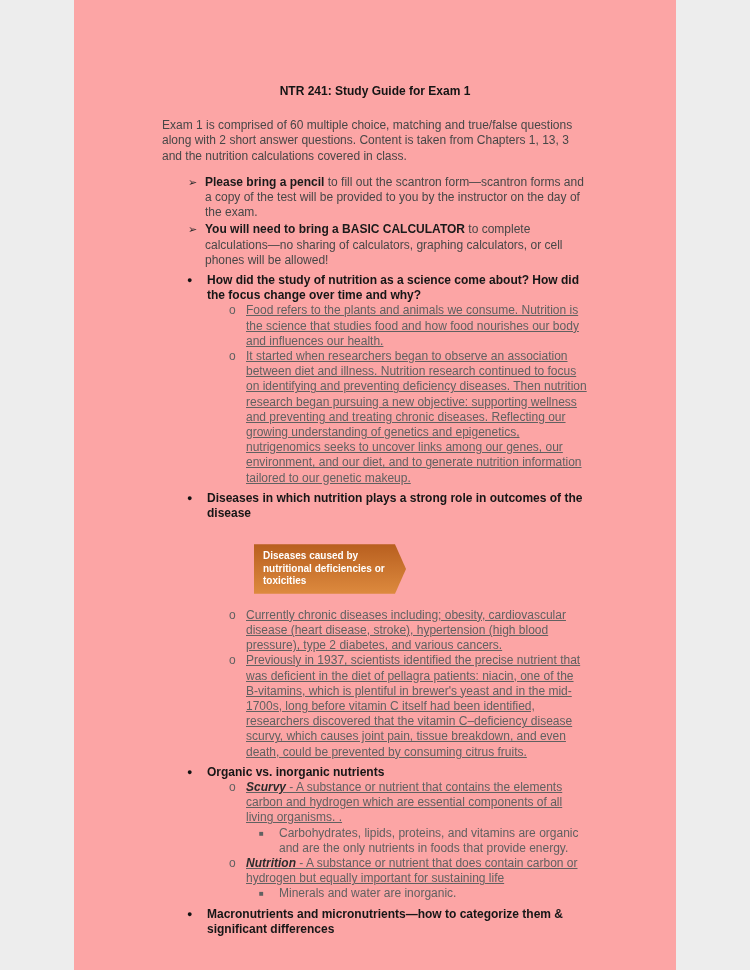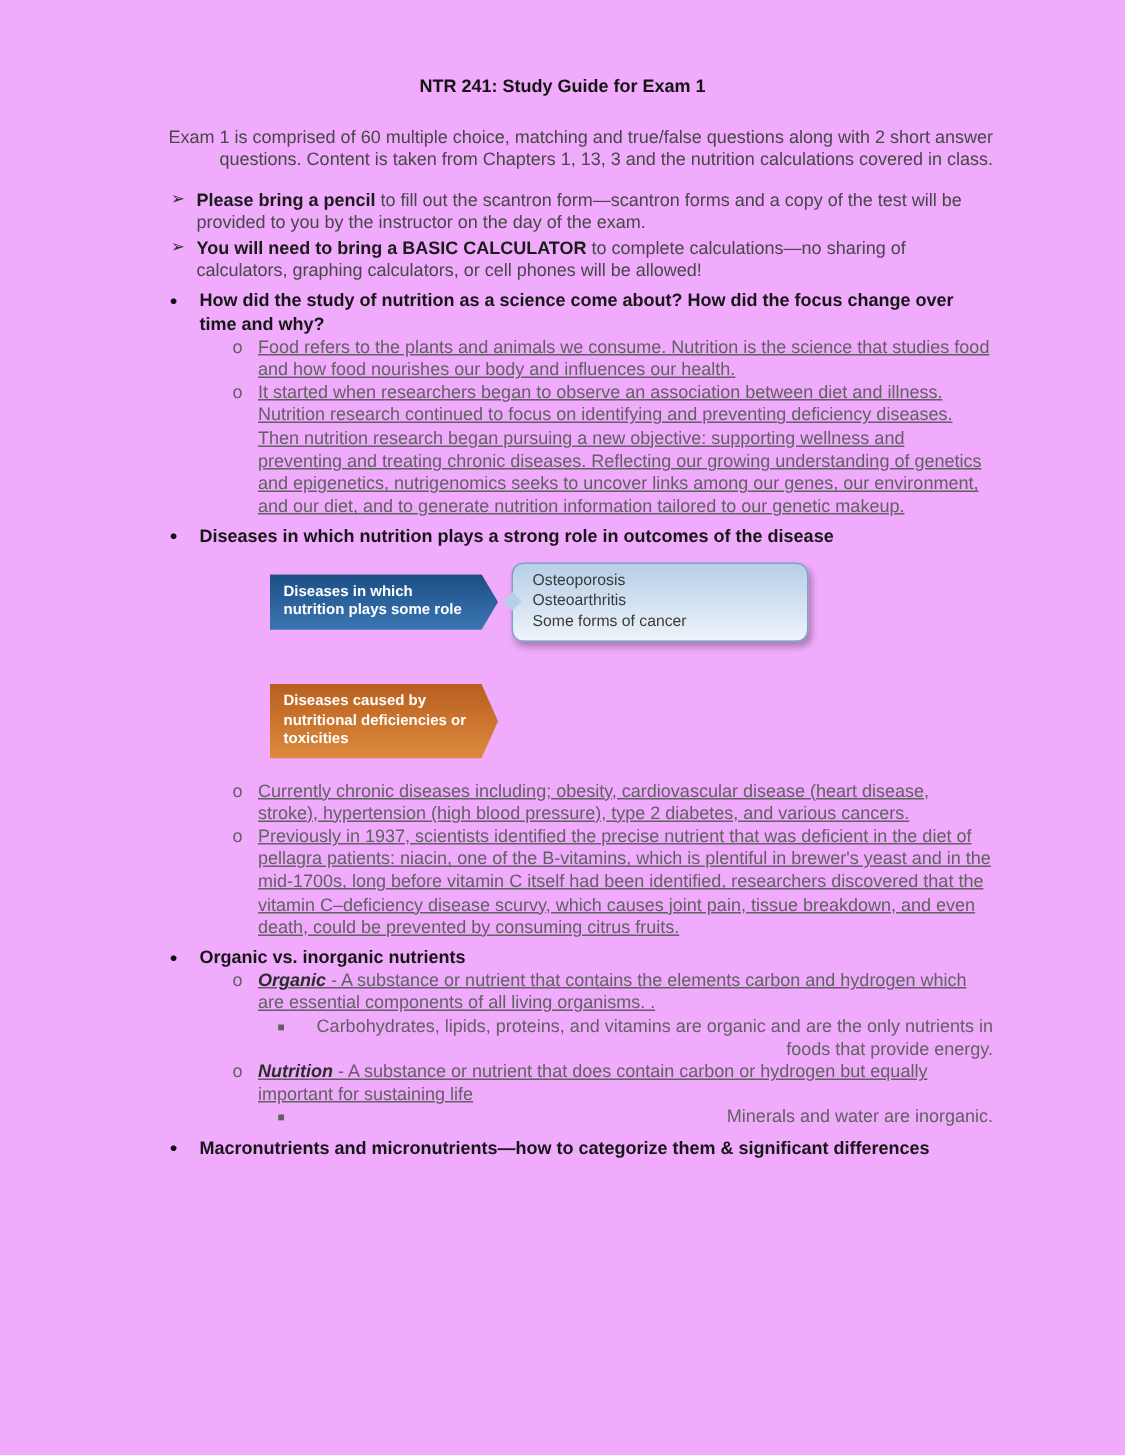--- a/index.html
+++ b/index.html
@@ -1,36 +1,36 @@
 <!DOCTYPE html>
 <html><head>
 <meta charset="utf-8">
 <style>
   html,body{margin:0;padding:0;}
   body{background:#ededed;font-family:"Liberation Sans","DejaVu Sans",sans-serif;}
-  .page{width:750px;height:970px;margin:0 auto;background:#f0abfc;box-sizing:border-box;
-        padding:50px 88px 0 88px;color:#474747;font-size:12px;line-height:15.2px;overflow:hidden;}
+  .page{width:602px;height:970px;margin:0 auto;background:#fca5a5;box-sizing:border-box;
+        padding:84px 88px 0 88px;color:#474747;font-size:12px;line-height:15.2px;overflow:hidden;}
   .title{text-align:center;font-weight:700;color:#141414;margin:0 0 19px 0;}
-  .para{margin:0 0 11px 0;text-align:right;}
+  .para{margin:0 0 11px 0;}
   .li{display:flex;align-items:flex-start;}
   .li .g{flex:none;}
   .li .t{flex:1;}
   .l-arrow{margin-left:26px;margin-bottom:2px;}
   .l-arrow .g{width:17px;font-size:11px;color:#2a2a2a;}
   .arrow-strong{font-weight:700;color:#1a1a1a;}
   .heading{font-weight:700;color:#141414;margin:13px 0 12px 0;}
   .l1{margin-left:25px;margin-top:5px;}
   .l1 .g{width:20px;font-size:9px;line-height:15.2px;color:#111;}
   .l1 .t{font-weight:700;color:#161616;}
   .l2{margin-left:67px;}
   .l2 .g{width:17px;color:#616161;}
   .l2 .t{color:#616161;font-weight:400;text-decoration:underline;}
   .l3{margin-left:97px;}
   .l3 .g{width:20px;font-size:8px;line-height:15.2px;color:#616161;}
-  .l3 .t{color:#616161;font-weight:400;text-align:right;}
+  .l3 .t{color:#616161;font-weight:400;}
   .term{font-weight:700;font-style:italic;color:#2c2c2c;}
   
   .diagram{margin:9px 0 10px 92px;}
   .drow{display:flex;align-items:center;margin-bottom:14px;}
   .ribbon{flex:none;width:152px;min-height:34px;display:flex;align-items:center;box-sizing:border-box;
           padding:6px 18px 6px 9px;color:#ffffff;font-weight:700;font-size:10px;line-height:12.5px;
           clip-path:polygon(0 0,calc(100% - 11px) 0,100% 50%,calc(100% - 11px) 100%,0 100%);
           filter:drop-shadow(1px 2px 2px rgba(0,0,0,0.30));}
   .panel{position:relative;width:198px;margin-left:9px;box-sizing:border-box;border:1px solid #999;
          border-radius:8px;padding:5px 8px 5px 13px;font-size:10.5px;line-height:13.8px;color:#3a3a3c;
@@ -70,29 +70,20 @@
     <div class="t">It started when researchers began to observe an association between diet and illness. Nutrition research continued to focus on identifying and preventing deficiency diseases.  Then nutrition research began pursuing a new objective: supporting wellness and preventing and treating chronic diseases.  Reflecting our growing understanding of genetics and epigenetics, nutrigenomics seeks to uncover links among our genes, our environment, and our diet, and to generate nutrition information tailored to our genetic makeup.</div>
   </div>
 
   <div class="li l1">
     <span class="g">●</span>
     <div class="t">Diseases in which nutrition plays a strong role in outcomes of the disease</div>
   </div>
 
   <div class="diagram">
     <div class="drow">
-      <div class="ribbon" style="background: linear-gradient(rgb(28, 78, 133), rgb(60, 119, 179));">Diseases in which nutrition plays some role</div>
-      <div class="panel" style="background: linear-gradient(rgb(183, 207, 230), rgb(238, 243, 250)); border-color: rgb(127, 162, 196);">
-        <span class="notch" style="background: rgb(183, 207, 230);"></span>
-        <div class="pitem">Osteoporosis</div>
-        <div class="pitem">Osteoarthritis</div>
-        <div class="pitem">Some forms of cancer</div>
-      </div>
-    </div>
-    <div class="drow">
     </div>
     <div class="drow">
       <div class="ribbon" style="background: linear-gradient(rgb(184, 95, 31), rgb(221, 138, 62));">Diseases caused by nutritional deficiencies or toxicities</div>
     </div>
   </div>
 
   <div class="li l2">
     <span class="g">o</span>
     <div class="t">Currently chronic diseases including; obesity, cardiovascular disease (heart disease, stroke), hypertension (high blood pressure), type 2 diabetes, and various cancers.</div>
   </div>
@@ -100,21 +91,21 @@
     <span class="g">o</span>
     <div class="t">Previously in 1937, scientists identified the precise nutrient that was deficient in the diet of pellagra patients: niacin, one of the B-vitamins, which is plentiful in brewer's yeast and in the mid-1700s, long before vitamin C itself had been identified, researchers discovered that the vitamin C–deficiency disease scurvy, which causes joint pain, tissue breakdown, and even death, could be prevented by consuming citrus fruits.</div>
   </div>
 
   <div class="li l1">
     <span class="g">●</span>
     <div class="t">Organic vs. inorganic nutrients</div>
   </div>
   <div class="li l2">
     <span class="g">o</span>
-    <div class="t"><span class="term">Organic</span><span> - A substance or nutrient that contains the elements carbon and hydrogen which are essential components of all living organisms. .</span></div>
+    <div class="t"><span class="term">Scurvy</span><span> - A substance or nutrient that contains the elements carbon and hydrogen which are essential components of all living organisms. .</span></div>
   </div>
   <div class="li l3">
     <span class="g">■</span>
     <div class="t">Carbohydrates, lipids, proteins, and vitamins are organic and are the only nutrients in foods that provide energy.</div>
   </div>
   <div class="li l2">
     <span class="g">o</span>
     <div class="t"><span class="term">Nutrition</span><span> - A substance or nutrient that does contain carbon or hydrogen but equally important for sustaining life</span></div>
   </div>
   <div class="li l3">

